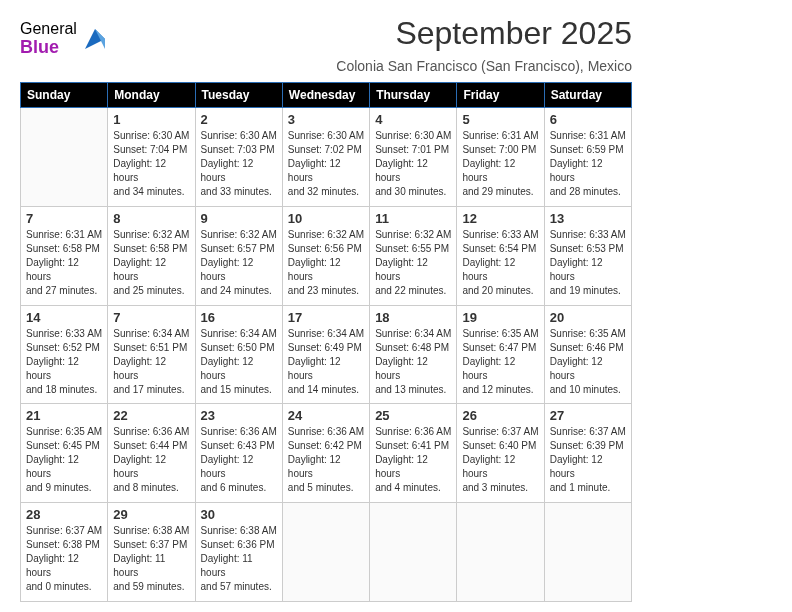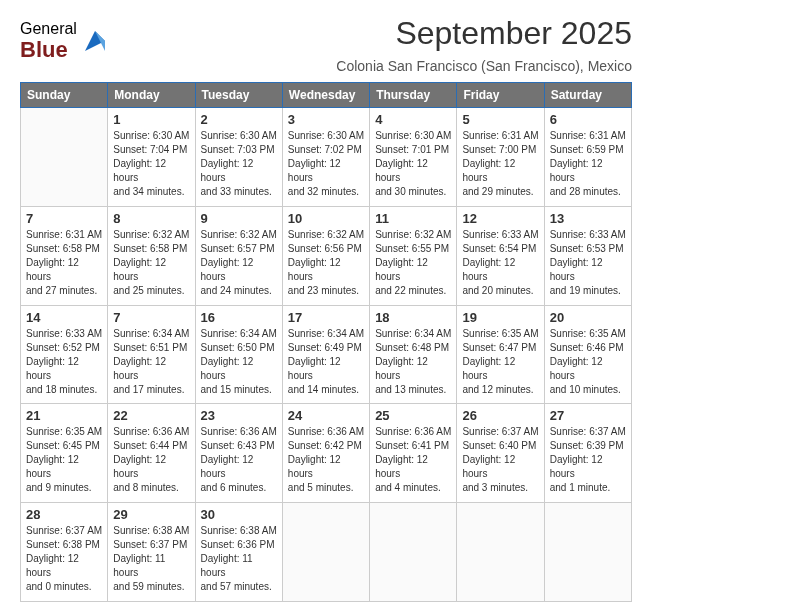--- a/index.html
+++ b/index.html
@@ -27,23 +27,23 @@
       display: flex;
       align-items: center;
       margin-top: 4px;
     }
     .logo-text {
       display: flex;
       flex-direction: column;
       line-height: 1.1;
     }
     .logo-blue {
-      font-size: 22px;
+      font-size: 18px;
       font-weight: bold;
-      color: #7f1d1d;
+      color: #a21caf;
     }
     .logo-icon {
       width: 28px;
       height: 28px;
       margin-left: 4px;
     }
     .title-block {
       text-align: right;
     }
     .month-title {
@@ -59,21 +59,21 @@
     }
     .calendar {
       flex: 1;
       border: 1px solid #ccc;
       border-collapse: collapse;
       width: 100%;
       table-layout: fixed;
       font-size: 10.5px;
     }
     .calendar th {
-      background-color: #737373;
+      background-color: #000000;
       color: #fff;
       text-align: left;
       padding: 5px 6px;
       font-size: 12px;
       font-weight: bold;
       border: 1px solid #2a6db5;
     }
     .calendar td {
       border: 1px solid #ccc;
       vertical-align: top;

